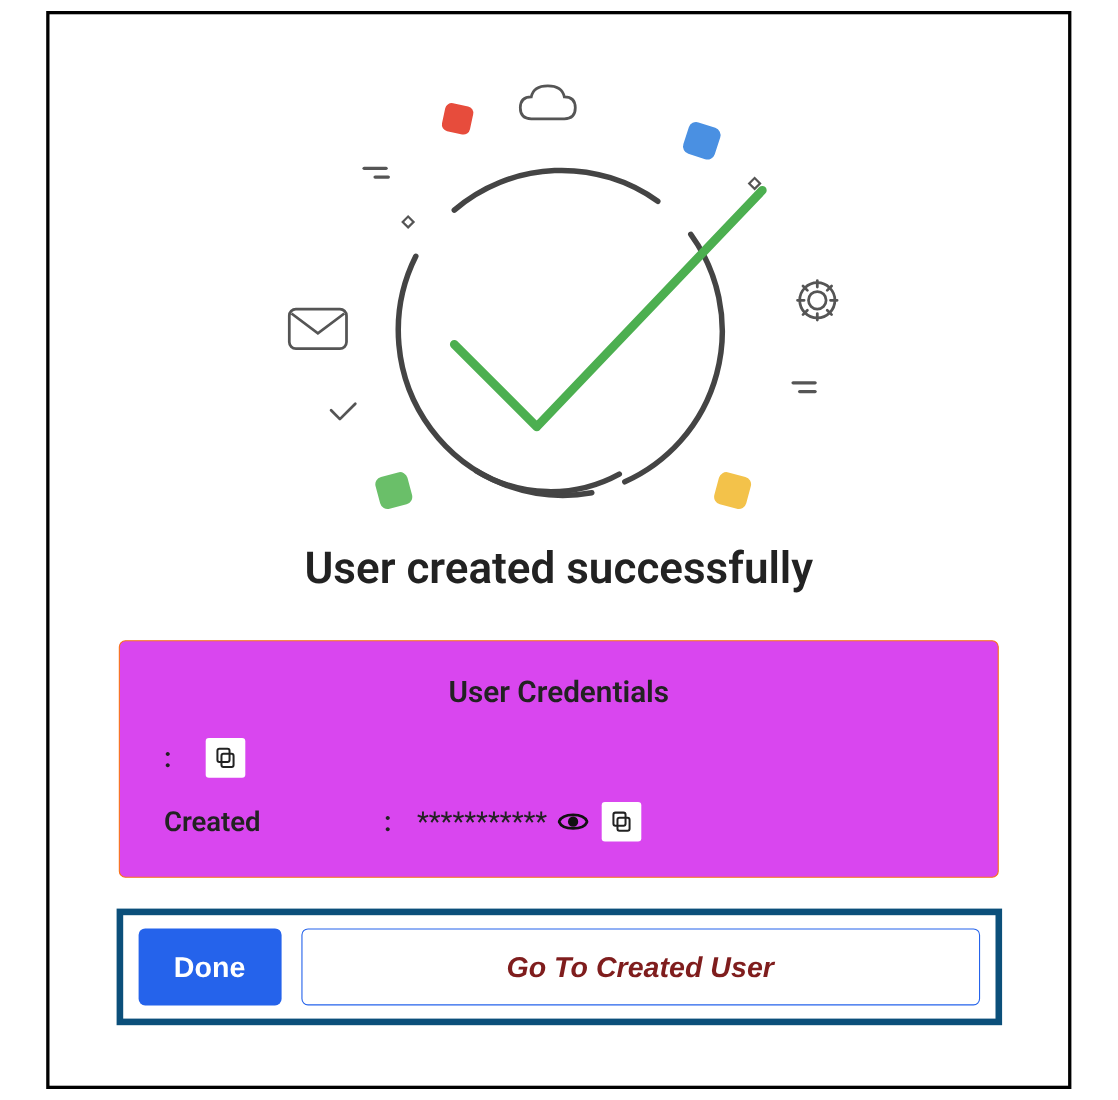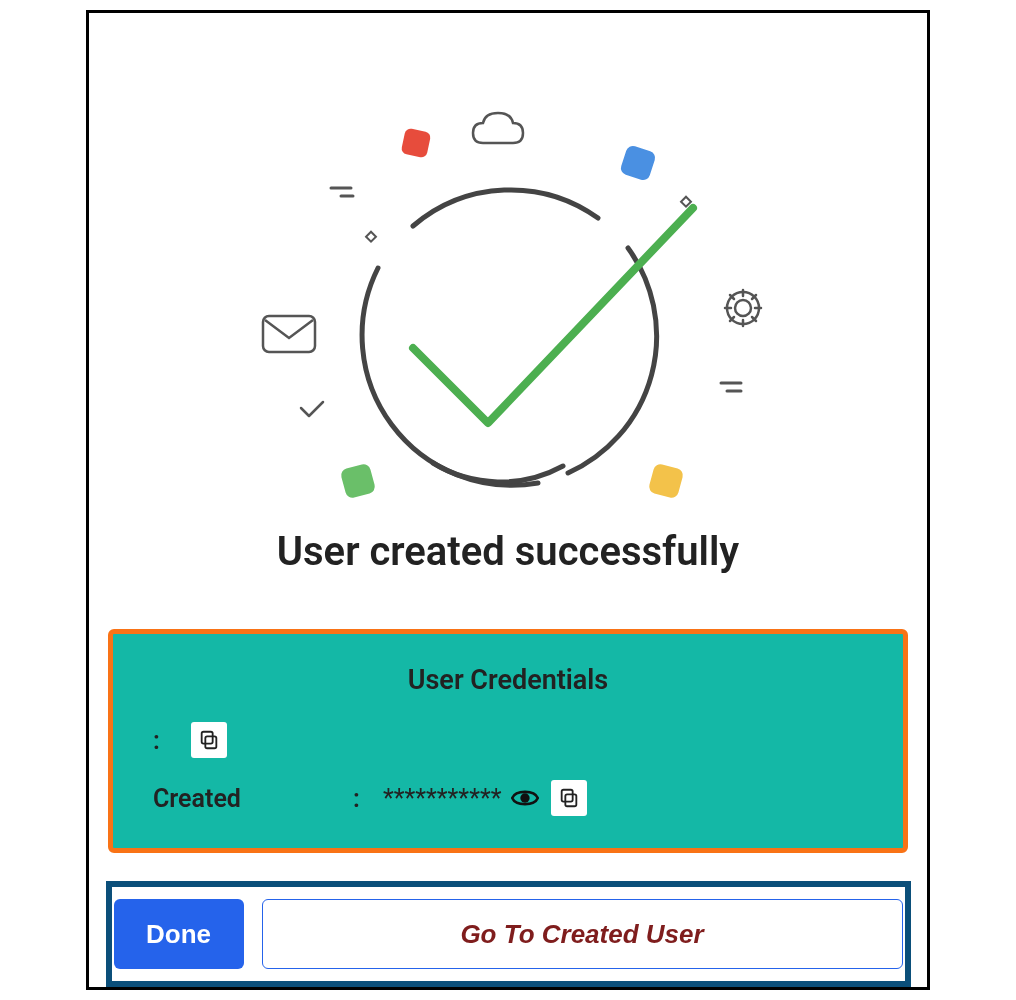--- a/index.html
+++ b/index.html
@@ -10,51 +10,50 @@
     body {
       font-family: -apple-system, BlinkMacSystemFont, "Segoe UI", Roboto, "Helvetica Neue", Arial, sans-serif;
       background: #fff;
       width: 1016px;
       height: 1000px;
       display: flex;
       align-items: center;
       justify-content: center;
     }
     .panel {
-      width: 844px;
+      width: 932px;
       height: 980px;
       border: 3px solid #000;
       background: #fff;
       display: flex;
       flex-direction: column;
       align-items: center;
       padding-top: 40px;
-      justify-content: flex-end;
     }
     .illustration {
       width: 570px;
       height: 420px;
       position: relative;
     }
     .illustration svg {
       position: absolute;
       top: 0;
       left: 0;
     }
     .title {
       font-size: 40px;
       font-weight: 600;
       color: #222;
       margin-top: 20px;
     }
     .credentials-box {
-      margin-top: 54px;
+      margin-top: 42px;
       width: 800px;
-      background: #14b8a6;
-      border: 5px solid #f97316;
+      background: #d946ef;
+      border: 1px solid #f97316;
       border-radius: 6px;
       padding: 30px 40px 32px 40px;
     }
     .cred-title {
       font-size: 27px;
       font-weight: 600;
       color: #222;
       text-align: center;
       margin-bottom: 26px;
     }
@@ -101,21 +100,21 @@
       align-items: center;
       justify-content: center;
       margin-left: 6px;
       cursor: pointer;
       padding: 0;
     }
     .button-row {
       margin-top: 28px;
       width: 805px;
       border: 6px solid #0b4f7a;
-      padding: 12px 2px;
+      padding: 12px 14px;
       display: flex;
       gap: 18px;
     }
     .btn {
       font-size: 26px;
       font-weight: 600;
       border-radius: 6px;
       height: 70px;
       display: inline-flex;
       align-items: center;

